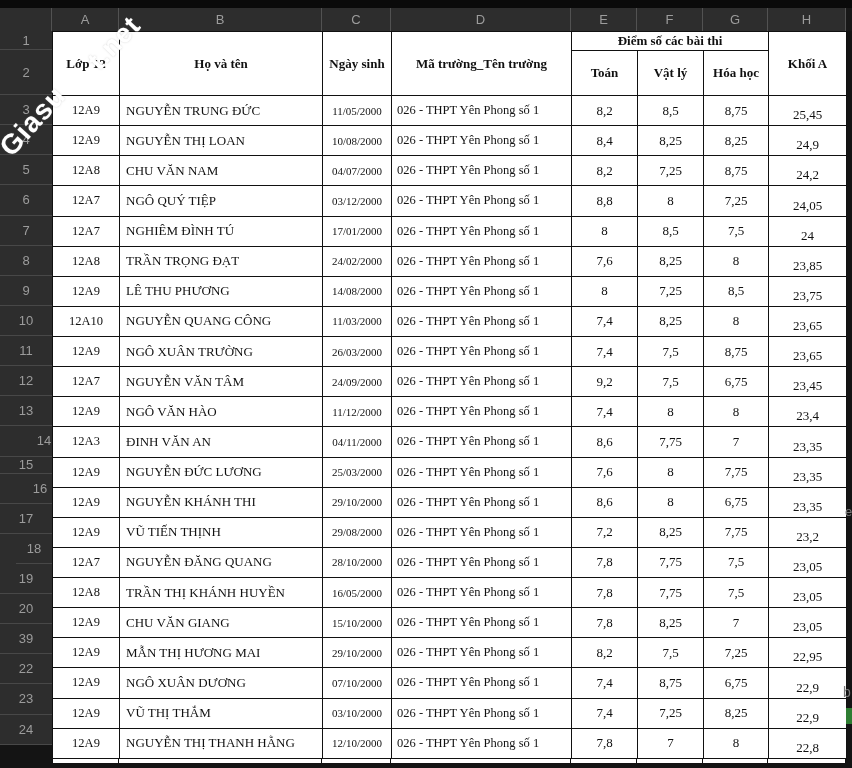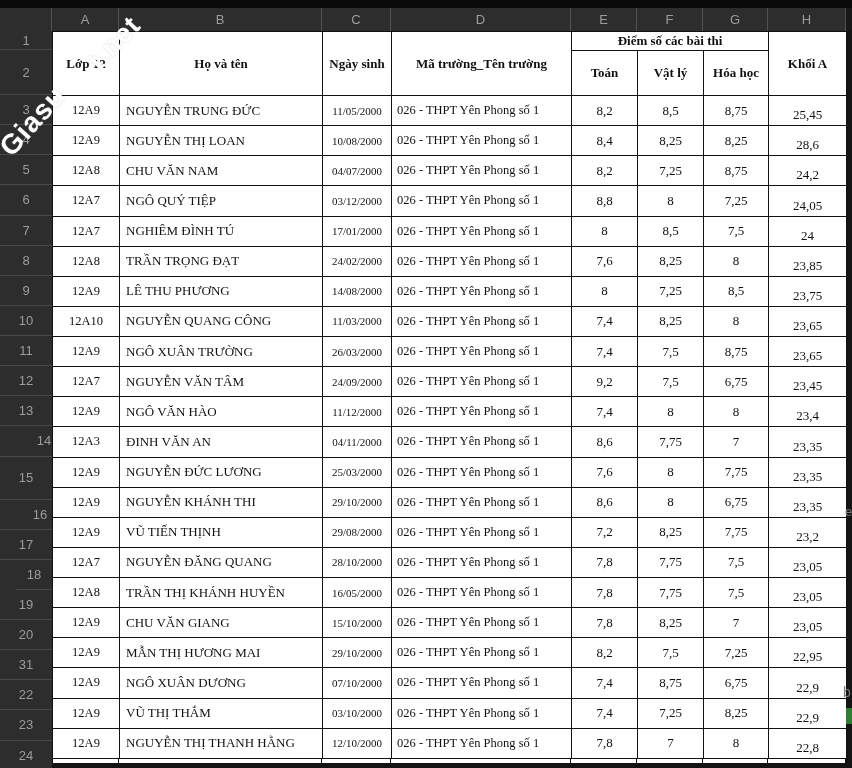--- a/index.html
+++ b/index.html
@@ -139,27 +139,27 @@
     <div class="rowlbl" style="height: 30.14px;">5</div>
     <div class="rowlbl" style="height: 30.14px;">6</div>
     <div class="rowlbl" style="height: 30.14px;">7</div>
     <div class="rowlbl" style="height: 30.14px;">8</div>
     <div class="rowlbl" style="height: 30.14px;">9</div>
     <div class="rowlbl" style="height: 30.14px;">10</div>
     <div class="rowlbl" style="height: 30.14px;">11</div>
     <div class="rowlbl" style="height: 30.14px;">12</div>
     <div class="rowlbl" style="height: 30.14px;">13</div>
     <div class="rowlbl" style="height: 30.14px; padding-left: 36px;">14</div>
-    <div class="rowlbl" style="height: 43px;">15</div>
+    <div class="rowlbl" style="height: 17px;">15</div>
     <div class="rowlbl" style="height: 30.14px; padding-left: 28px;">16</div>
     <div class="rowlbl" style="height: 30.14px;">17</div>
     <div class="rowlbl" style="height: 30.14px; margin-left: 16px;">18</div>
     <div class="rowlbl" style="height: 30.14px;">19</div>
     <div class="rowlbl" style="height: 30.14px;">20</div>
-    <div class="rowlbl" style="height: 30.14px;">31</div>
+    <div class="rowlbl" style="height: 30.14px;">39</div>
     <div class="rowlbl" style="height: 30.14px;">22</div>
     <div class="rowlbl" style="height: 30.14px;">23</div>
     <div class="rowlbl" style="height: 30.14px;">24</div>
   </div>
 
 <table id="sheet">
   <colgroup>
     <col style="width:67px">
       <col style="width:203px">
       <col style="width:69px">
@@ -196,21 +196,21 @@
         <td class="c-block">25,45</td>
       </tr>
       <tr>
         <td class="c-class">12A9</td>
         <td class="c-name">NGUYỄN THỊ LOAN</td>
         <td class="c-dob">10/08/2000</td>
         <td class="c-school">026 - THPT Yên Phong số 1</td>
         <td class="c-score">8,4</td>
         <td class="c-score">8,25</td>
         <td class="c-score">8,25</td>
-        <td class="c-block">28,6</td>
+        <td class="c-block">24,9</td>
       </tr>
       <tr>
         <td class="c-class">12A8</td>
         <td class="c-name">CHU VĂN NAM</td>
         <td class="c-dob">04/07/2000</td>
         <td class="c-school">026 - THPT Yên Phong số 1</td>
         <td class="c-score">8,2</td>
         <td class="c-score">7,25</td>
         <td class="c-score">8,75</td>
         <td class="c-block">24,2</td>

